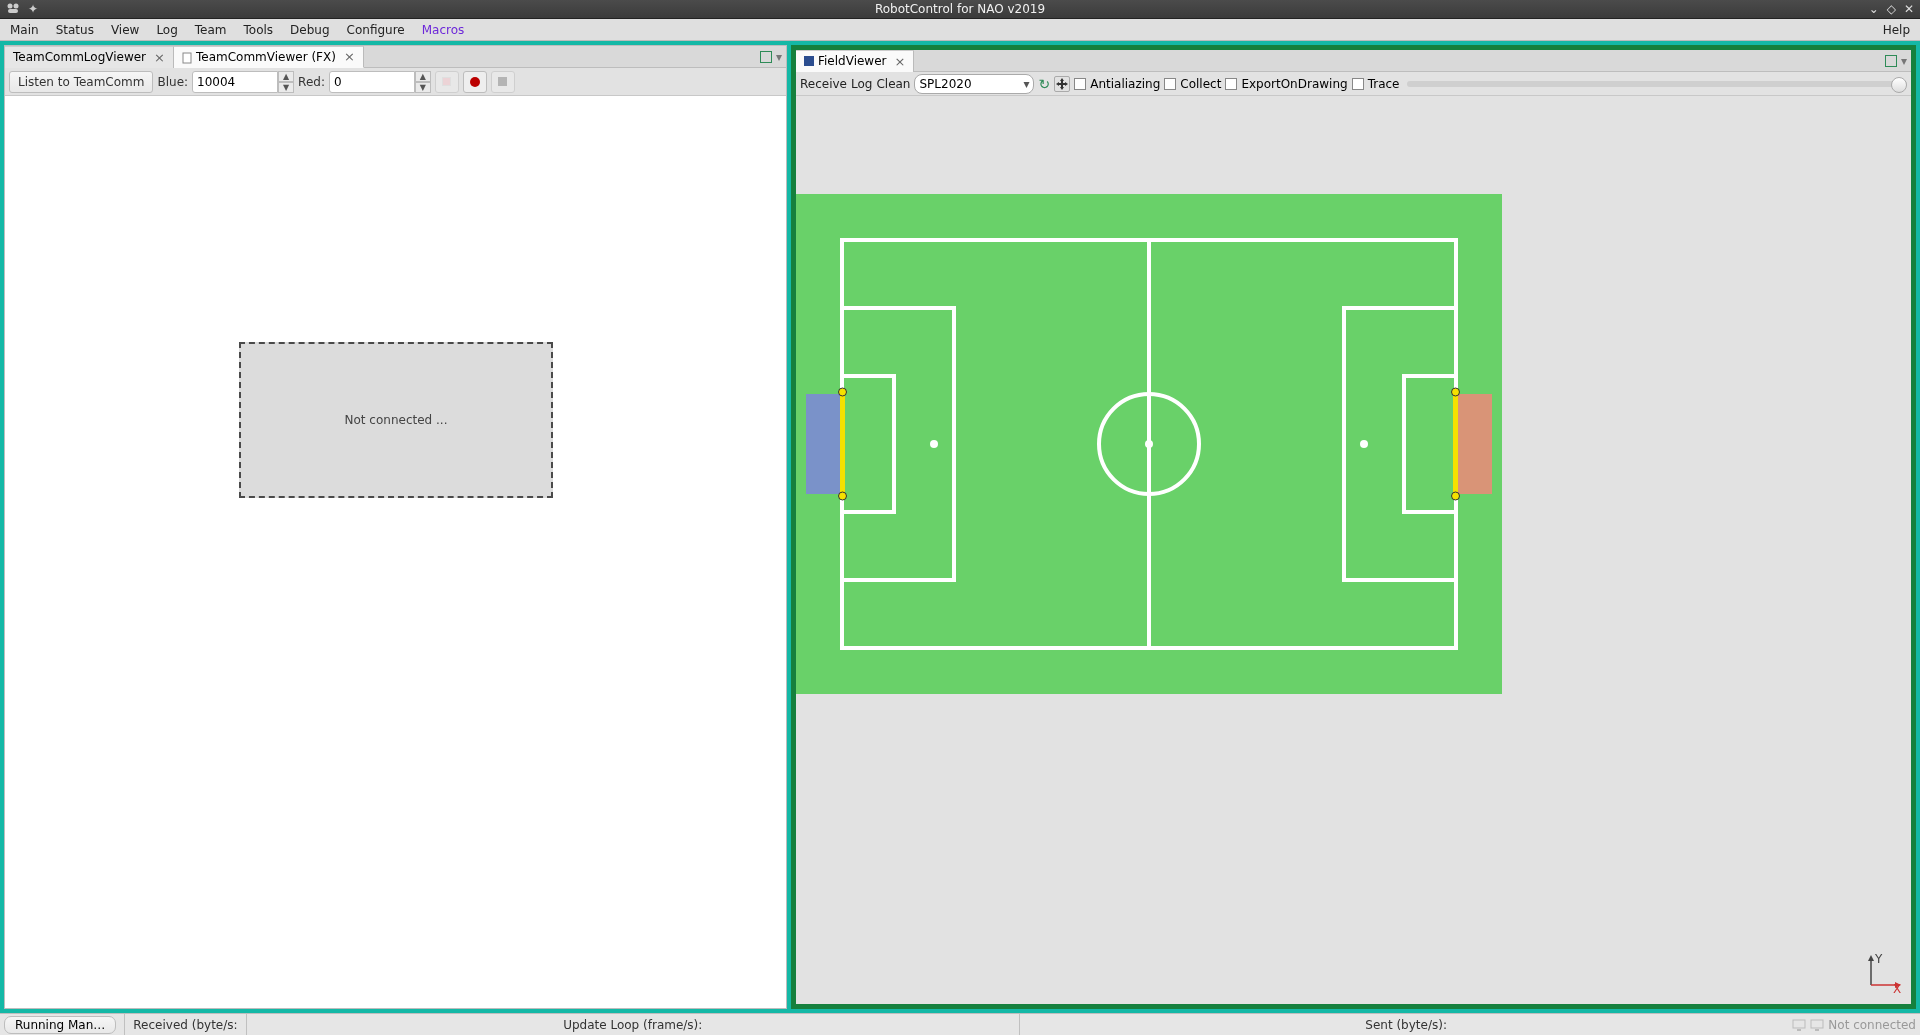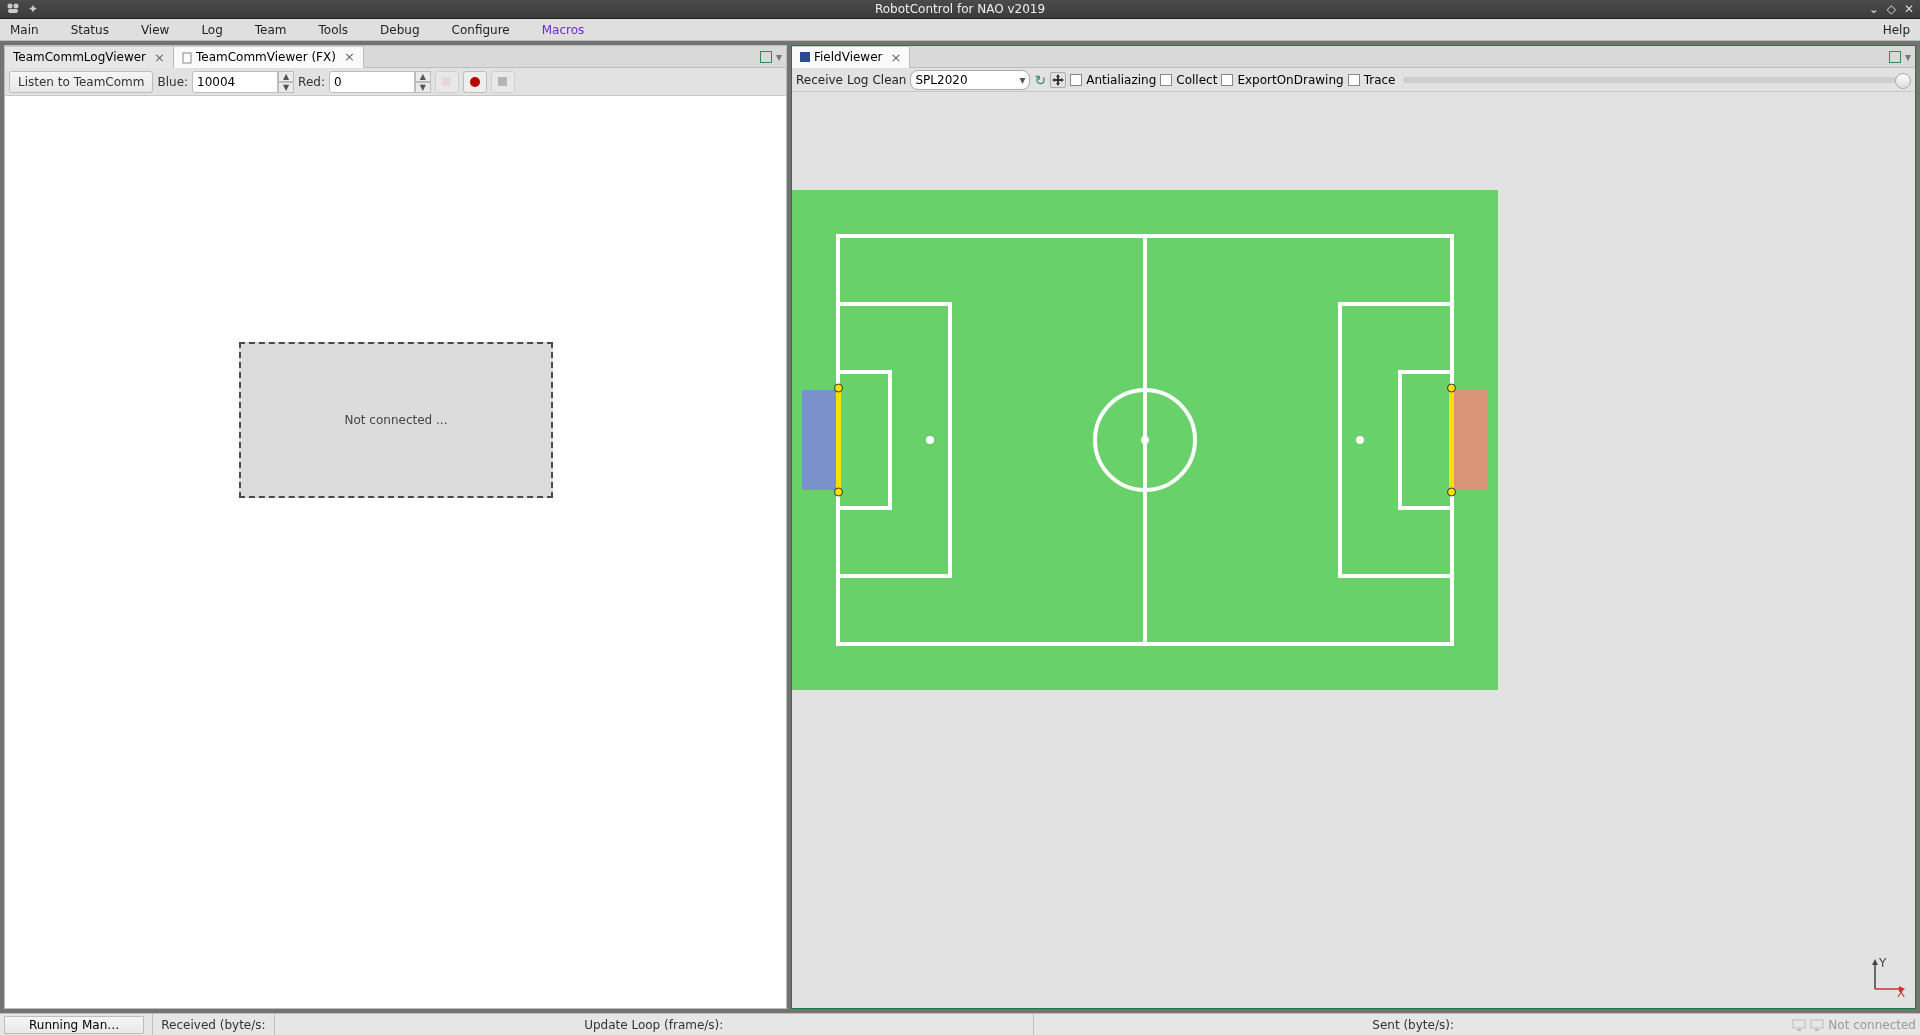--- a/index.html
+++ b/index.html
@@ -2,28 +2,28 @@
 <html><head>
 <meta charset="utf-8">
 <style>
 * { margin: 0; padding: 0; box-sizing: border-box; font-family: "DejaVu Sans", Arial, sans-serif; font-size: 12px; }
 body { background: #d3d3d3; width: 1920px; height: 1035px; overflow: hidden; display: flex; flex-direction: column; }
 .titlebar { background: linear-gradient(#4b4b4b,#3b3b3b); color: #eee; height: 19px; display: flex; align-items: center; padding: 0 6px; border-bottom: 1px solid #222; }
 .titlebar-left { display: flex; gap: 8px; align-items: center; }
 .titlebar-title { position: absolute; left: 50%; transform: translateX(-50%); font-weight: 500; color: #f0f0f0; }
 .titlebar-right { margin-left: auto; display: flex; gap: 8px; color: #ddd; }
 
-.menubar { background: #dfdfdf; height: 22px; display: flex; align-items: center; padding: 0 4px; gap: 20px; border-bottom: 1px solid #bbb; }
+.menubar { background: #dfdfdf; height: 22px; display: flex; align-items: center; padding: 0 4px; gap: 5px; border-bottom: 1px solid #bbb; }
 .menubar .menu-item { padding: 2px 6px; color: #222; }
 .menubar .menu-item.disabled { color: #6d28d9; }
 .menubar .help { margin-left: auto; }
 
-.workspace { flex: 1; display: flex; gap: 4px; padding: 4px; background: #737373; }
+.workspace { flex: 1; display: flex; gap: 4px; padding: 4px; background: #14b8a6; }
 .left-pane { width: 783px; display: flex; flex-direction: column; border: 1px solid #bdbdbd; background: #d9d9d9; }
-.right-pane { flex: 1; display: flex; flex-direction: column; border: 1px solid #15803d; background: #d9d9d9; }
+.right-pane { flex: 1; display: flex; flex-direction: column; border: 5px solid #15803d; background: #d9d9d9; }
 
 .tabs-header { background: #d9d9d9; height: 22px; display: flex; align-items: center; border-bottom: 1px solid #bdbdbd; position: relative; }
 .tab { height: 22px; display: flex; align-items: center; gap: 4px; padding: 0 8px; border-right: 1px solid #bbb; background: #e6e6e6; border-top: 1px solid #ccc; }
 .tab.active { background: #fafafa; border-bottom: 1px solid #fafafa; }
 .tab-icon { width: 10px; height: 10px; }
 .close-x { color: #666; margin-left: 4px; font-size: 13px; }
 .tabs-header-right { margin-left: auto; padding-right: 4px; display:flex; gap:4px; align-items:center; }
 .maximize-icon { width:12px; height:12px; border:1.5px solid #2e8b57; }
 
 .toolbar { background: #e2e2e2; height: 28px; display: flex; align-items: center; padding: 0 4px; gap: 4px; border-bottom: 1px solid #c8c8c8; }
@@ -57,21 +57,21 @@
 .checkbox { width:12px; height:12px; border:1px solid #888; background:#fff; }
 .arrow-icon{color:#2e8b57; font-size:14px;}
 .move-icon{width:16px;height:16px;display:flex;align-items:center;justify-content:center;border:1px solid #aaa;border-radius:2px;}
 .trace-slider{flex:1; height:6px; background:#cfcfcf; border-radius:3px; position:relative; margin-left:4px;}
 .trace-slider::after{content:""; position:absolute; right:0; top:-4px; width:14px; height:14px; border-radius:50%; background:linear-gradient(#fff,#ddd); border:1px solid #aaa;}
 
 .field-canvas { flex:1; background:#e2e2e2; position:relative; }
 .field { position:absolute; left:0; top:98px; right:2px; height:500px; }
 
 .statusbar { height:22px; background:#e6e6e6; border-top:1px solid #bebebe; display:flex; align-items:center; padding:0 4px; gap:8px; }
-.statusbar .stat-btn { background:linear-gradient(#f6f6f6,#e8e8e8); border:1px solid #bdbdbd; border-radius:1px; height:18px; padding:0 24px; }
+.statusbar .stat-btn { background:linear-gradient(#f6f6f6,#e8e8e8); border:1px solid #bdbdbd; border-radius:7px; height:18px; padding:0 10px; }
 .statusbar .stat-cell { flex:0 0 auto; color:#333; border-left:1px solid #c0c0c0; padding-left:8px; height:100%; display:flex; align-items:center;}
 .statusbar .flex1{flex:1;}
 .statusbar .right { margin-left:auto; display:flex; gap:4px; align-items:center; color:#999;}
 .monitor-icon{width:14px; height:12px;}
 .axis-indicator{position:absolute; right:8px; bottom:8px; color:#666;}
 </style>
 </head>
 <body>
 
 <div class="titlebar">

